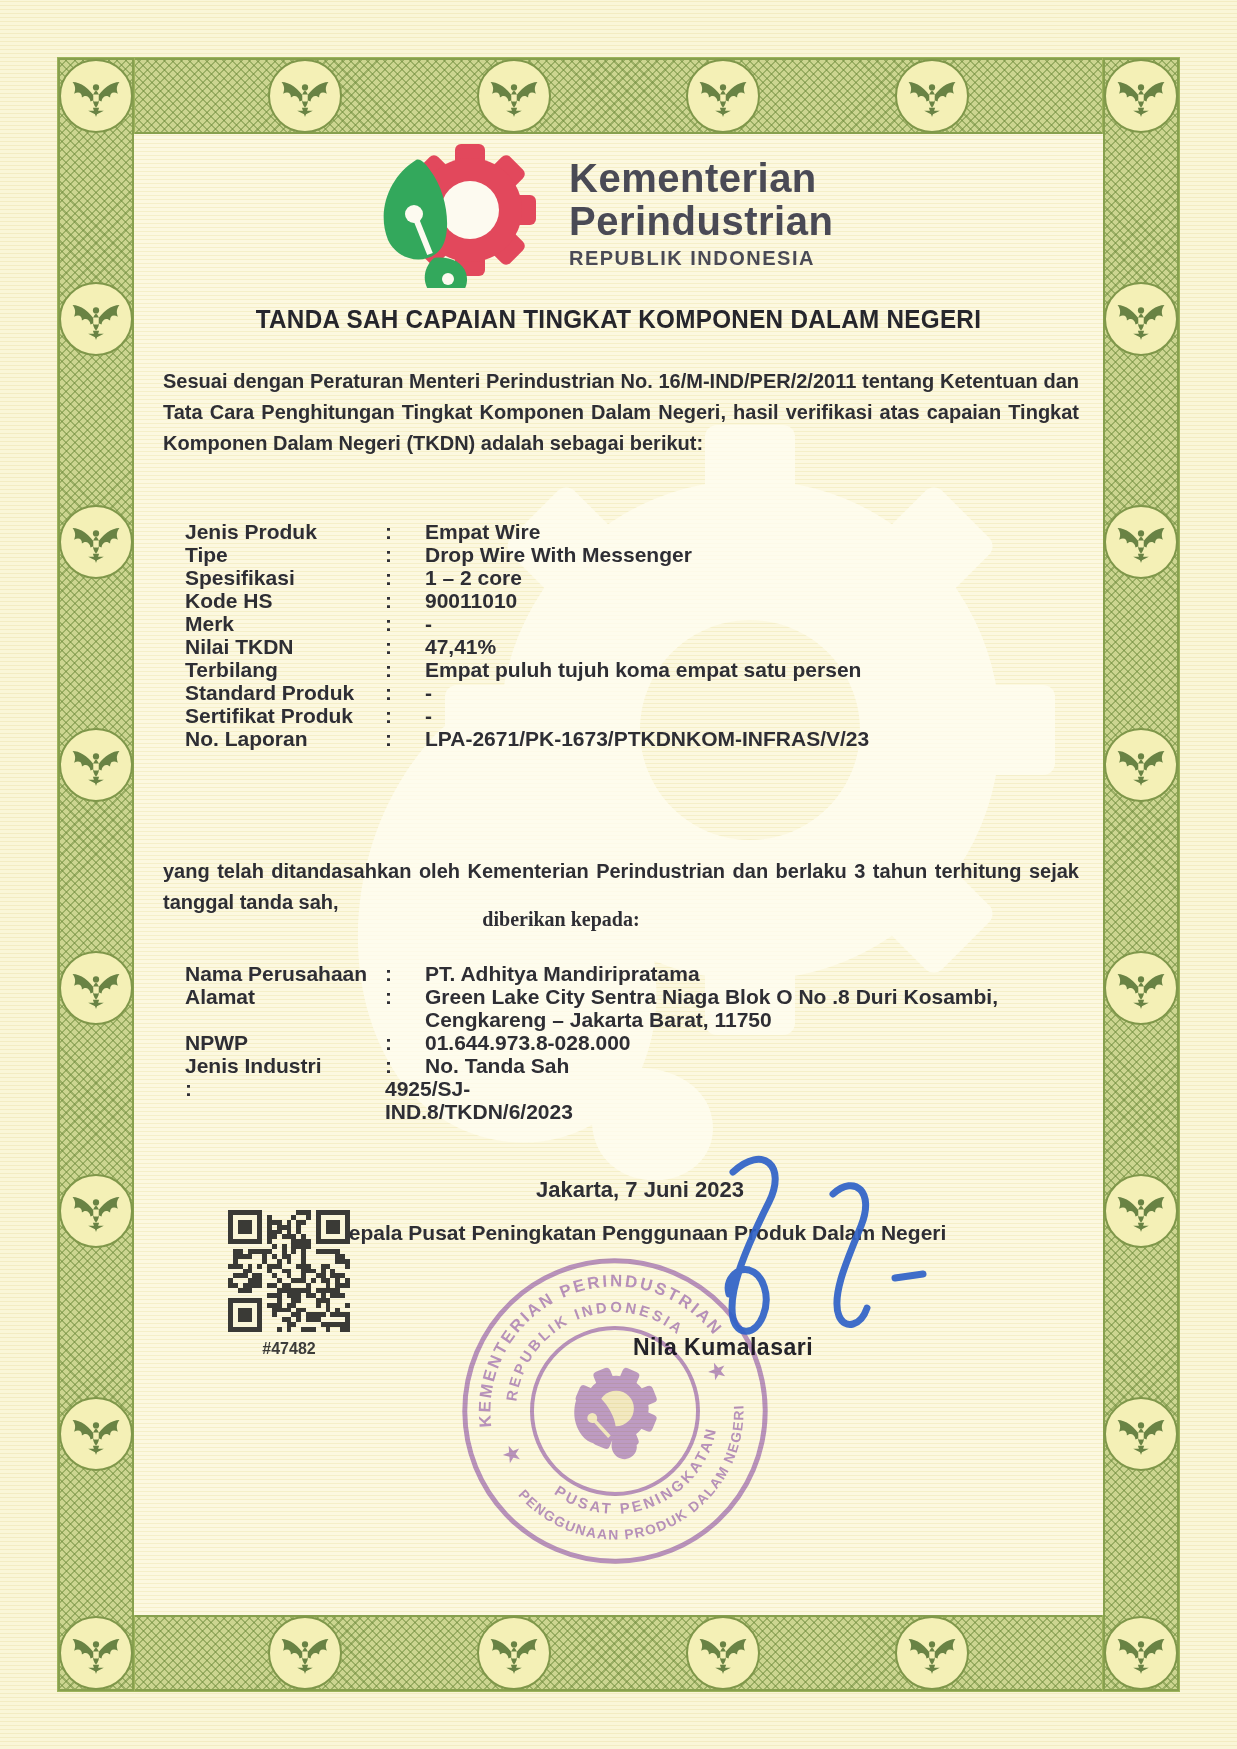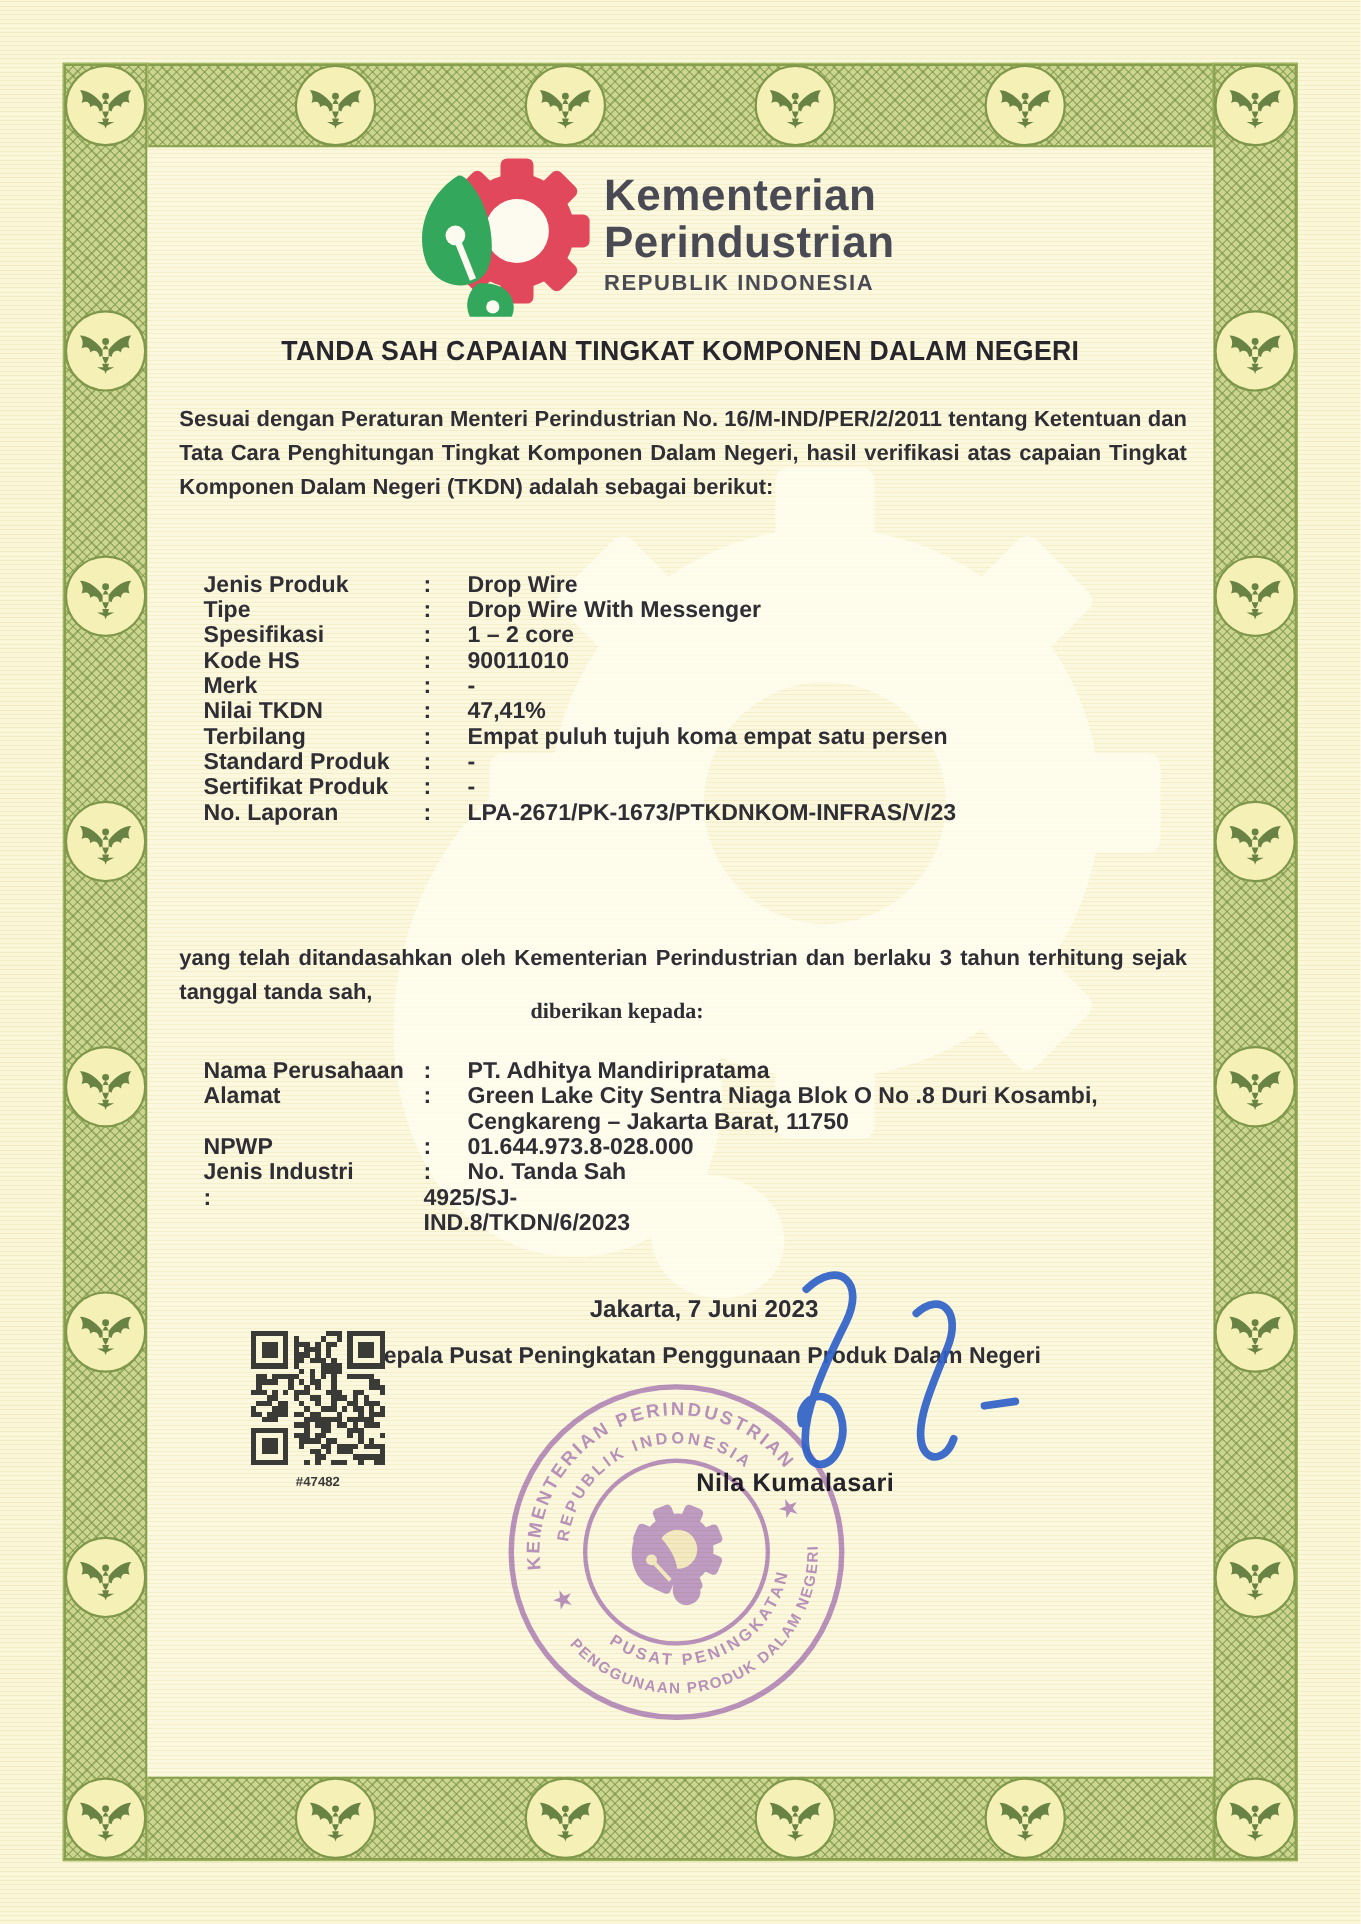--- a/index.html
+++ b/index.html
@@ -19,21 +19,21 @@
   .band-right{left:1103px;top:58px;width:76px;height:1633px;}
   .medallion{position:absolute;width:74px;height:74px;border-radius:50%;
              background:#f4f0b6;border:2px solid #7f974a;box-sizing:border-box;
              display:flex;align-items:center;justify-content:center;}
   .medallion svg{width:50px;height:50px;opacity:.92;}
   .content-bg{position:absolute;left:134px;top:134px;width:969px;height:1481px;
               background:repeating-linear-gradient(0deg,#fcf8e0 0 3px,#f5efc8 3px 4px);}
   
   .watermark{position:absolute;left:190px;top:420px;opacity:.82;}
   
-  .logo-row{position:absolute;left:372px;top:138px;display:flex;align-items:center;gap:12px;}
+  .logo-row{position:absolute;left:372px;top:138px;display:flex;align-items:center;gap:32px;}
   .logo-text{display:flex;flex-direction:column;}
   .logo-line{font-size:40px;font-weight:700;color:#4a4a55;line-height:43px;letter-spacing:.5px;}
   .logo-sub{font-size:20px;font-weight:700;color:#4a4a55;letter-spacing:1.5px;margin-top:4px;}
   
   .doc-title{position:absolute;left:0;top:305px;width:1237px;text-align:center;
              font-size:25px;font-weight:700;color:#26262c;letter-spacing:.3px;
              transform:scaleX(.97);}
   .para{position:absolute;left:163px;width:916px;font-size:20px;font-weight:700;
         color:#2e2e34;line-height:31px;text-align:justify;}
   .para-intro{top:366px;}
@@ -51,21 +51,21 @@
   
   .place-date{position:absolute;left:165px;top:1177px;width:950px;text-align:center;
               font-size:22px;font-weight:700;color:#2e2e34;}
   .signer-title{position:absolute;left:165px;top:1221px;width:950px;text-align:center;
                 font-size:21px;font-weight:700;color:#2e2e34;}
   .signer-name{position:absolute;left:633px;top:1334px;font-size:23px;font-weight:700;
                color:#232329;letter-spacing:.5px;}
   
   .qr{position:absolute;left:228px;top:1210px;width:122px;height:122px;}
   .qr-label{position:absolute;left:228px;top:1340px;width:122px;text-align:center;
-            font-size:12px;font-weight:700;color:#3c3c3a;}
+            font-size:16px;font-weight:700;color:#3c3c3a;}
   
   .stamp{position:absolute;left:447px;top:1243px;width:336px;height:336px;
          transform:rotate(-22deg);opacity:.78;mix-blend-mode:multiply;}
   .stamp text{font-family:"Liberation Sans",sans-serif;font-weight:700;}
   .sig{position:absolute;left:655px;top:1150px;opacity:.92;}
   .hidden-defs{position:absolute;width:0;height:0;overflow:hidden;}
 </style>
 </head>
 <body>
 
@@ -292,21 +292,21 @@
     </div>
   </div>
 
   <div class="doc-title">TANDA SAH CAPAIAN TINGKAT KOMPONEN DALAM NEGERI</div>
 
   <div class="para para-intro">Sesuai dengan Peraturan Menteri Perindustrian No. 16/M-IND/PER/2/2011 tentang Ketentuan dan Tata Cara Penghitungan Tingkat Komponen Dalam Negeri, hasil verifikasi atas capaian Tingkat Komponen Dalam Negeri (TKDN) adalah sebagai berikut:</div>
 
   <div class="fields fields-product">
     <span class="flabel">Jenis Produk</span>
       <span class="fcolon">:</span>
-      <span class="fvalue">Drop Wire</span>
+      <span class="fvalue">Empat Wire</span>
     <span class="flabel">Tipe</span>
       <span class="fcolon">:</span>
       <span class="fvalue">Drop Wire With Messenger</span>
     <span class="flabel">Spesifikasi</span>
       <span class="fcolon">:</span>
       <span class="fvalue">1 – 2 core</span>
     <span class="flabel">Kode HS</span>
       <span class="fcolon">:</span>
       <span class="fvalue">90011010</span>
     <span class="flabel">Merk</span>

